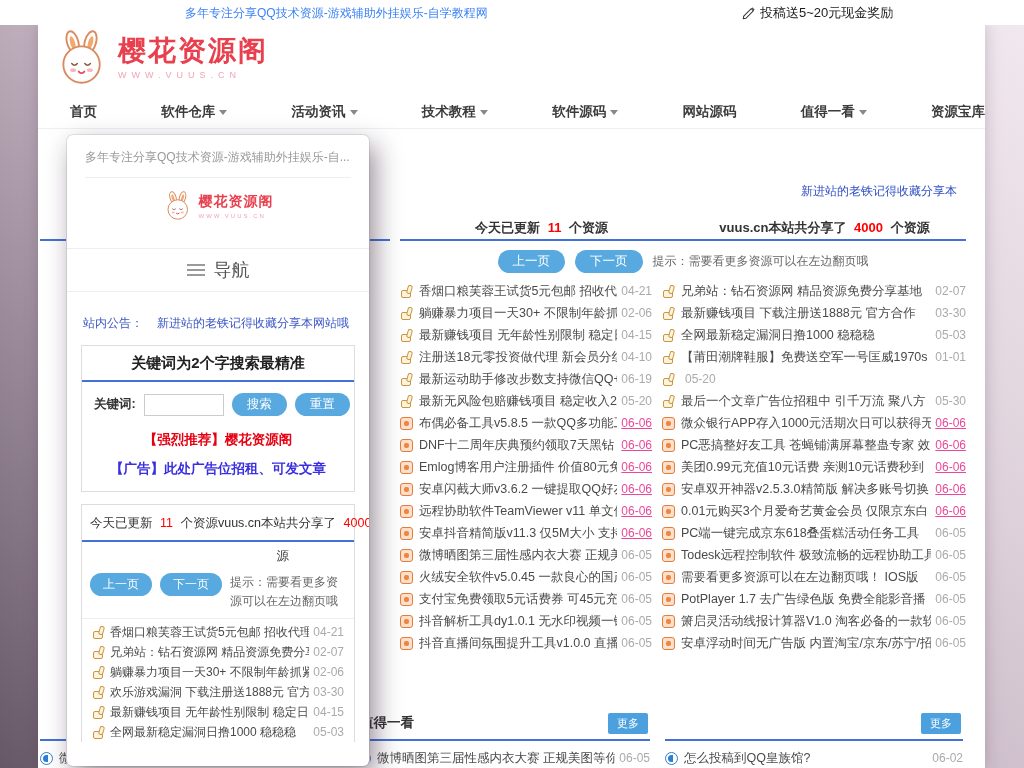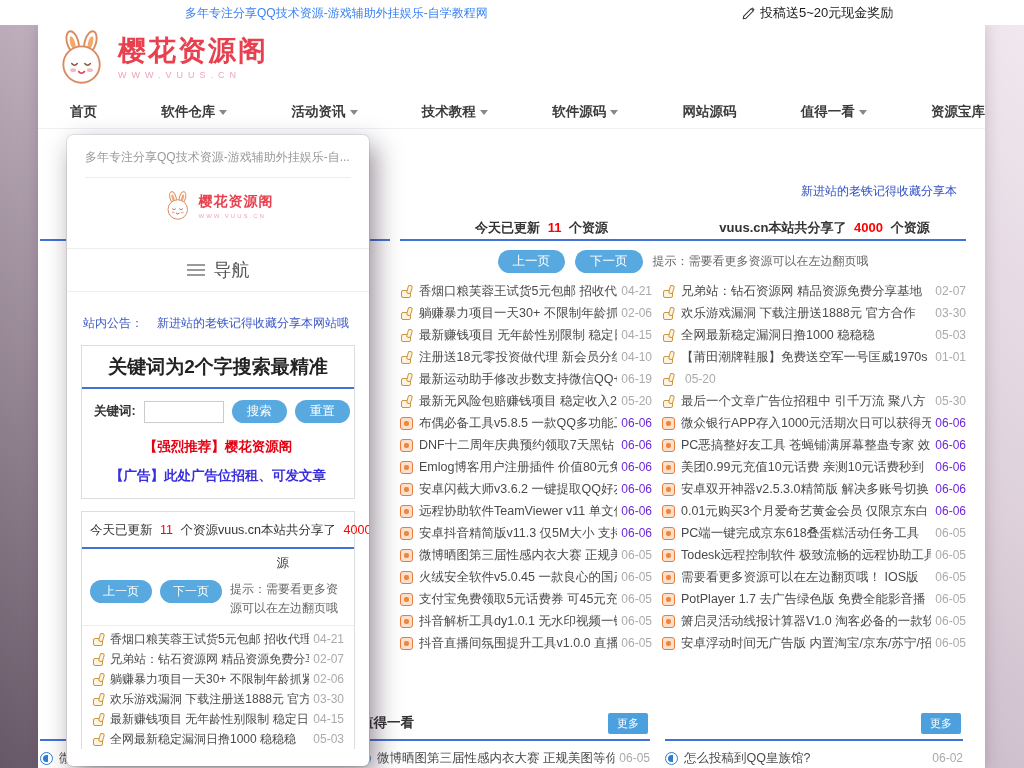--- a/index.html
+++ b/index.html
@@ -44,21 +44,21 @@
   .pill-btn { background:#57a9df; color:#fff; font-size:12.5px; padding:3px 15px; border-radius:13px; border:none; cursor:pointer; white-space:nowrap; }
   .pagi-tip { font-size:12px; color:#666; }
 
   .list-cols { display:flex; gap:10px; }
   .list-col { overflow:hidden; }
   .list-col.l { width:252px; }
   .list-col.r { width:304px; }
   .row { display:flex; align-items:center; height:22px; font-size:12.5px; color:#4a4a4a; overflow:hidden; cursor:pointer; }
   .row-title { white-space:nowrap; overflow:hidden; flex:1 1 auto; }
   .row-date { flex:none; margin-left:4px; font-size:12px; color:#aaa; }
-  .row-date.red { color:#6d28d9; }
+  .row-date.red { color:#ec4899;text-decoration:underline; }
 
   
   .ic { position:relative; width:13px; height:13px; flex:none; margin-right:6px; display:inline-block; }
   .ic-thumb::before { content:""; position:absolute; left:1px; top:5px; width:8px; height:6px; background:#fdf3de; border:1px solid #c9973f; border-radius:2px; }
   .ic-thumb::after { content:""; position:absolute; left:7px; top:0; width:3px; height:7px; background:#fdf3de; border:1px solid #c9973f; border-radius:2px; transform:rotate(16deg); }
   .ic-new { background:#fbe0cb; border:1px solid #e87c3c; border-radius:3px; }
   .ic-new::after { content:""; position:absolute; left:3px; top:3px; right:3px; bottom:3px; background:#ee8540; border-radius:2px; }
   .ic-info { background:#fff; border:1px solid #2f7fd0; border-radius:50%; }
   .ic-info::after { content:""; position:absolute; left:2px; top:2px; width:5px; height:7px; background:#2f7fd0; border-radius:5px 0 0 5px; }
 
@@ -80,21 +80,21 @@
   .ov-logo .rabbit-svg { width:30px; height:30px; }
   .ov-brand-name { font-size:14px; font-weight:bold; color:#e8404e; letter-spacing:1px; }
   .ov-brand-url { font-size:6px; color:#f0a4b4; letter-spacing:2px; margin-top:2px; }
   .ov-nav { margin-top:27px; border-top:1px solid #eee; border-bottom:1px solid #eee; padding:9px 0; text-align:center; font-size:18px; color:#555; cursor:pointer; }
   .burger { display:inline-block; vertical-align:middle; margin-right:9px; margin-top:-3px; }
   .burger i { display:block; width:18px; height:2px; background:#9a9a9a; margin:3px 0; }
   .ov-notice { margin:23px 16px 0; font-size:12px; color:#3a57c8; white-space:nowrap; overflow:hidden; }
   .ov-notice .lbl { margin-right:14px; }
 
   .ov-search { margin:13px 14px 0; border:1px solid #ddd; }
-  .ov-search-title { text-align:center; font-size:19px; font-weight:bold; color:#222; padding:8px 0 7px; border-bottom:2px solid #4272d8; }
+  .ov-search-title { text-align:center; font-size:15px; font-weight:bold; color:#222; padding:8px 0 7px; border-bottom:2px solid #4272d8; }
   .ov-form { display:flex; align-items:center; padding:11px 12px 6px; gap:8px; }
   .ov-form label { font-size:12.5px; font-weight:bold; color:#333; white-space:nowrap; }
   .ov-form input { width:80px; height:22px; border:1px solid #ccc; flex:none; }
   .ad-red { text-align:center; font-size:13.5px; font-weight:bold; color:#e60012; margin:9px 0 0; white-space:nowrap; }
   .ad-blue { text-align:center; font-size:13.5px; font-weight:bold; color:#3a2fe0; margin:11px 0 13px; white-space:nowrap; }
 
   .ov-stats { margin:12px 14px 0; border:1px solid #ddd; border-bottom:none; }
   .ov-stats-line1 { display:flex; justify-content:space-between; padding:10px 8px 8px; font-size:12.5px; color:#333; border-bottom:2px solid #4272d8; white-space:nowrap; }
   .ov-stats-line2 { text-align:right; padding:6px 65px 2px 0; font-size:12.5px; color:#333; }
   .ov-pagi { display:flex; align-items:flex-start; gap:8px; padding:6px 8px 8px; border-bottom:1px solid #eee; }
@@ -313,21 +313,21 @@
         <div class="list-col r">
 
             <div class="row">
               <span class="ic ic-thumb"></span>
               <span class="row-title">兄弟站：钻石资源网 精品资源免费分享基地</span>
               <span class="row-date">02-07</span>
             </div>
 
             <div class="row">
               <span class="ic ic-thumb"></span>
-              <span class="row-title">欢乐游戏漏洞 下载注册送1888元 官方合作</span>
+              <span class="row-title">最新赚钱项目 下载注册送1888元 官方合作</span>
               <span class="row-date">03-30</span>
             </div>
 
             <div class="row">
               <span class="ic ic-thumb"></span>
               <span class="row-title">全网最新稳定漏洞日撸1000 稳稳稳</span>
               <span class="row-date">05-03</span>
             </div>
 
             <div class="row">

